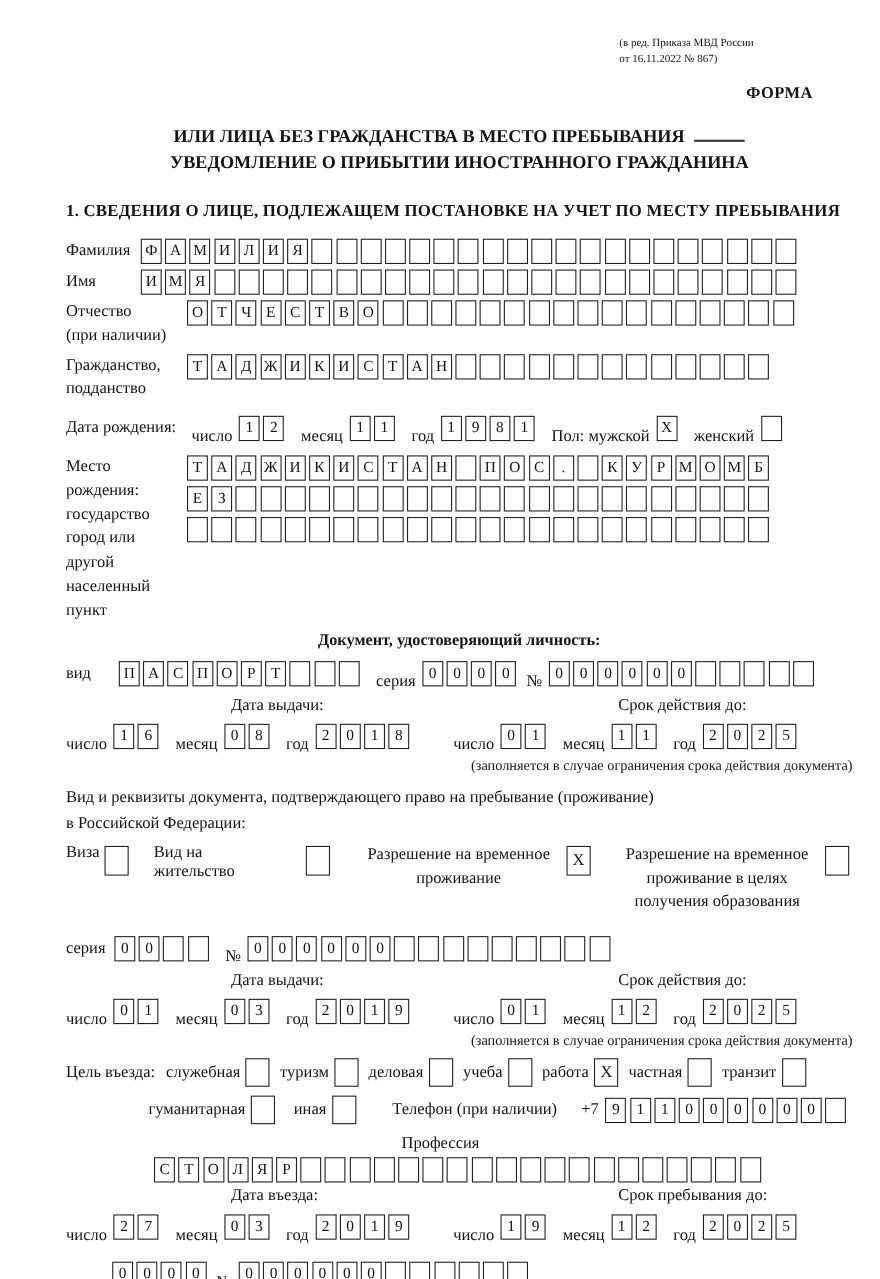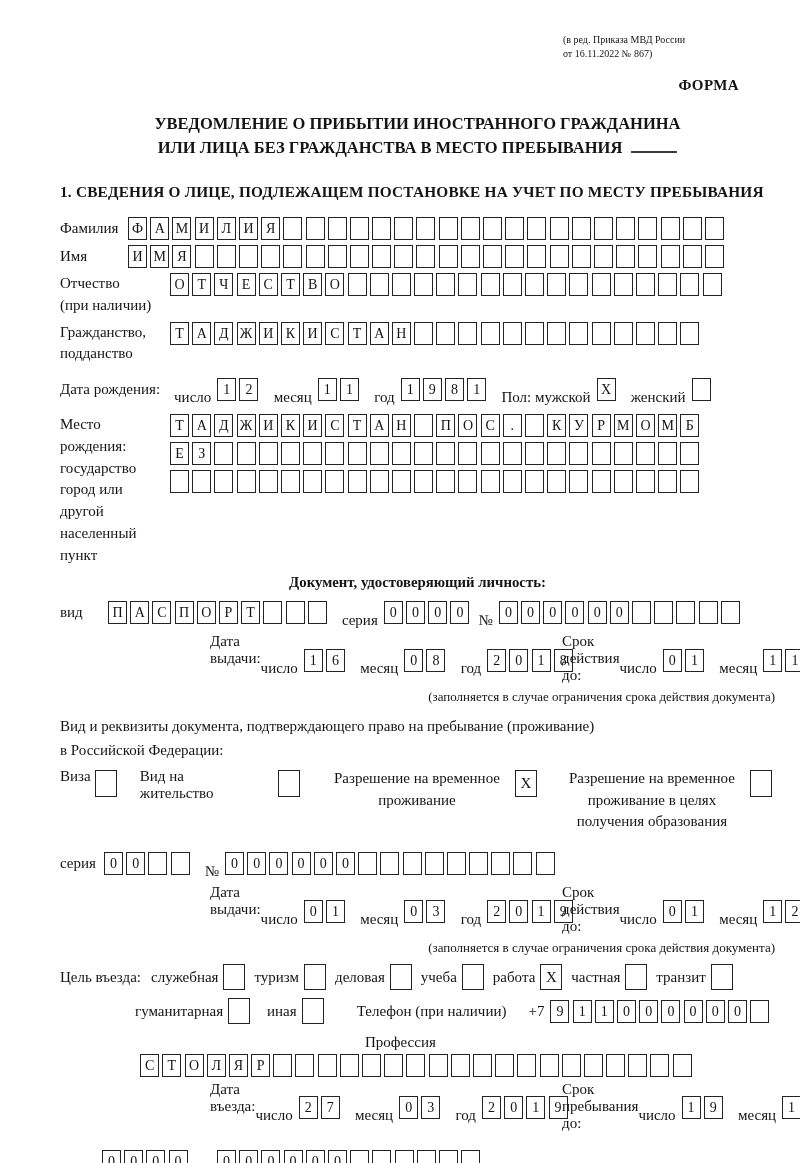--- a/index.html
+++ b/index.html
@@ -27,21 +27,21 @@
 
   .gap8{margin-left:8px;}
   .lbl{flex:none;margin:16px 6px 0 12px;text-align:center;}
   .lbl.first{margin-left:0;}
 
   
   .center-heading{text-align:center;font-weight:bold;font-size:14.8px;margin-top:8px;}
 
   
   .dates{display:flex;margin-top:4px;font-size:15px;}
-  .dhalf{display:flex;flex-direction:row;}
+  .dhalf{display:flex;flex-direction:column;}
   .dhalf.left{width:352px;}
   .dhalf.right{flex:1;}
   .dheading{font-size:15px;margin-bottom:3px;}
   .dheading.left{padding-left:150px;}
   .dheading.right{padding-left:150px;}
   .drow{display:flex;align-items:center;}
   .note-right{text-align:right;font-size:13px;margin-top:2px;}
 
   
   .intro{font-size:15px;margin-top:10px;line-height:1.55;}
@@ -64,22 +64,22 @@
 <div class="page">
 
   <div class="annex-note">
     <div>(в ред. Приказа МВД России</div>
     <div>от 16.11.2022 № 867)</div>
   </div>
 
   <div class="forma">ФОРМА</div>
 
   <div class="title">
+    <div><span>ИЛИ ЛИЦА БЕЗ ГРАЖДАНСТВА В МЕСТО ПРЕБЫВАНИЯ</span><span class="title-underline"></span></div>
     <div>УВЕДОМЛЕНИЕ О ПРИБЫТИИ ИНОСТРАННОГО ГРАЖДАНИНА</div>
-    <div><span>ИЛИ ЛИЦА БЕЗ ГРАЖДАНСТВА В МЕСТО ПРЕБЫВАНИЯ</span><span class="title-underline"></span></div>
   </div>
 
   <div class="section-heading">1. СВЕДЕНИЯ О ЛИЦЕ, ПОДЛЕЖАЩЕМ ПОСТАНОВКЕ НА УЧЕТ ПО МЕСТУ ПРЕБЫВАНИЯ</div>
 
   <div class="frow" style="margin-top:16px;">
     <span class="flabel w68">Фамилия</span>
     <span class="cells">
         <span class="cell">Ф</span>
         <span class="cell">А</span>
         <span class="cell">М</span>

